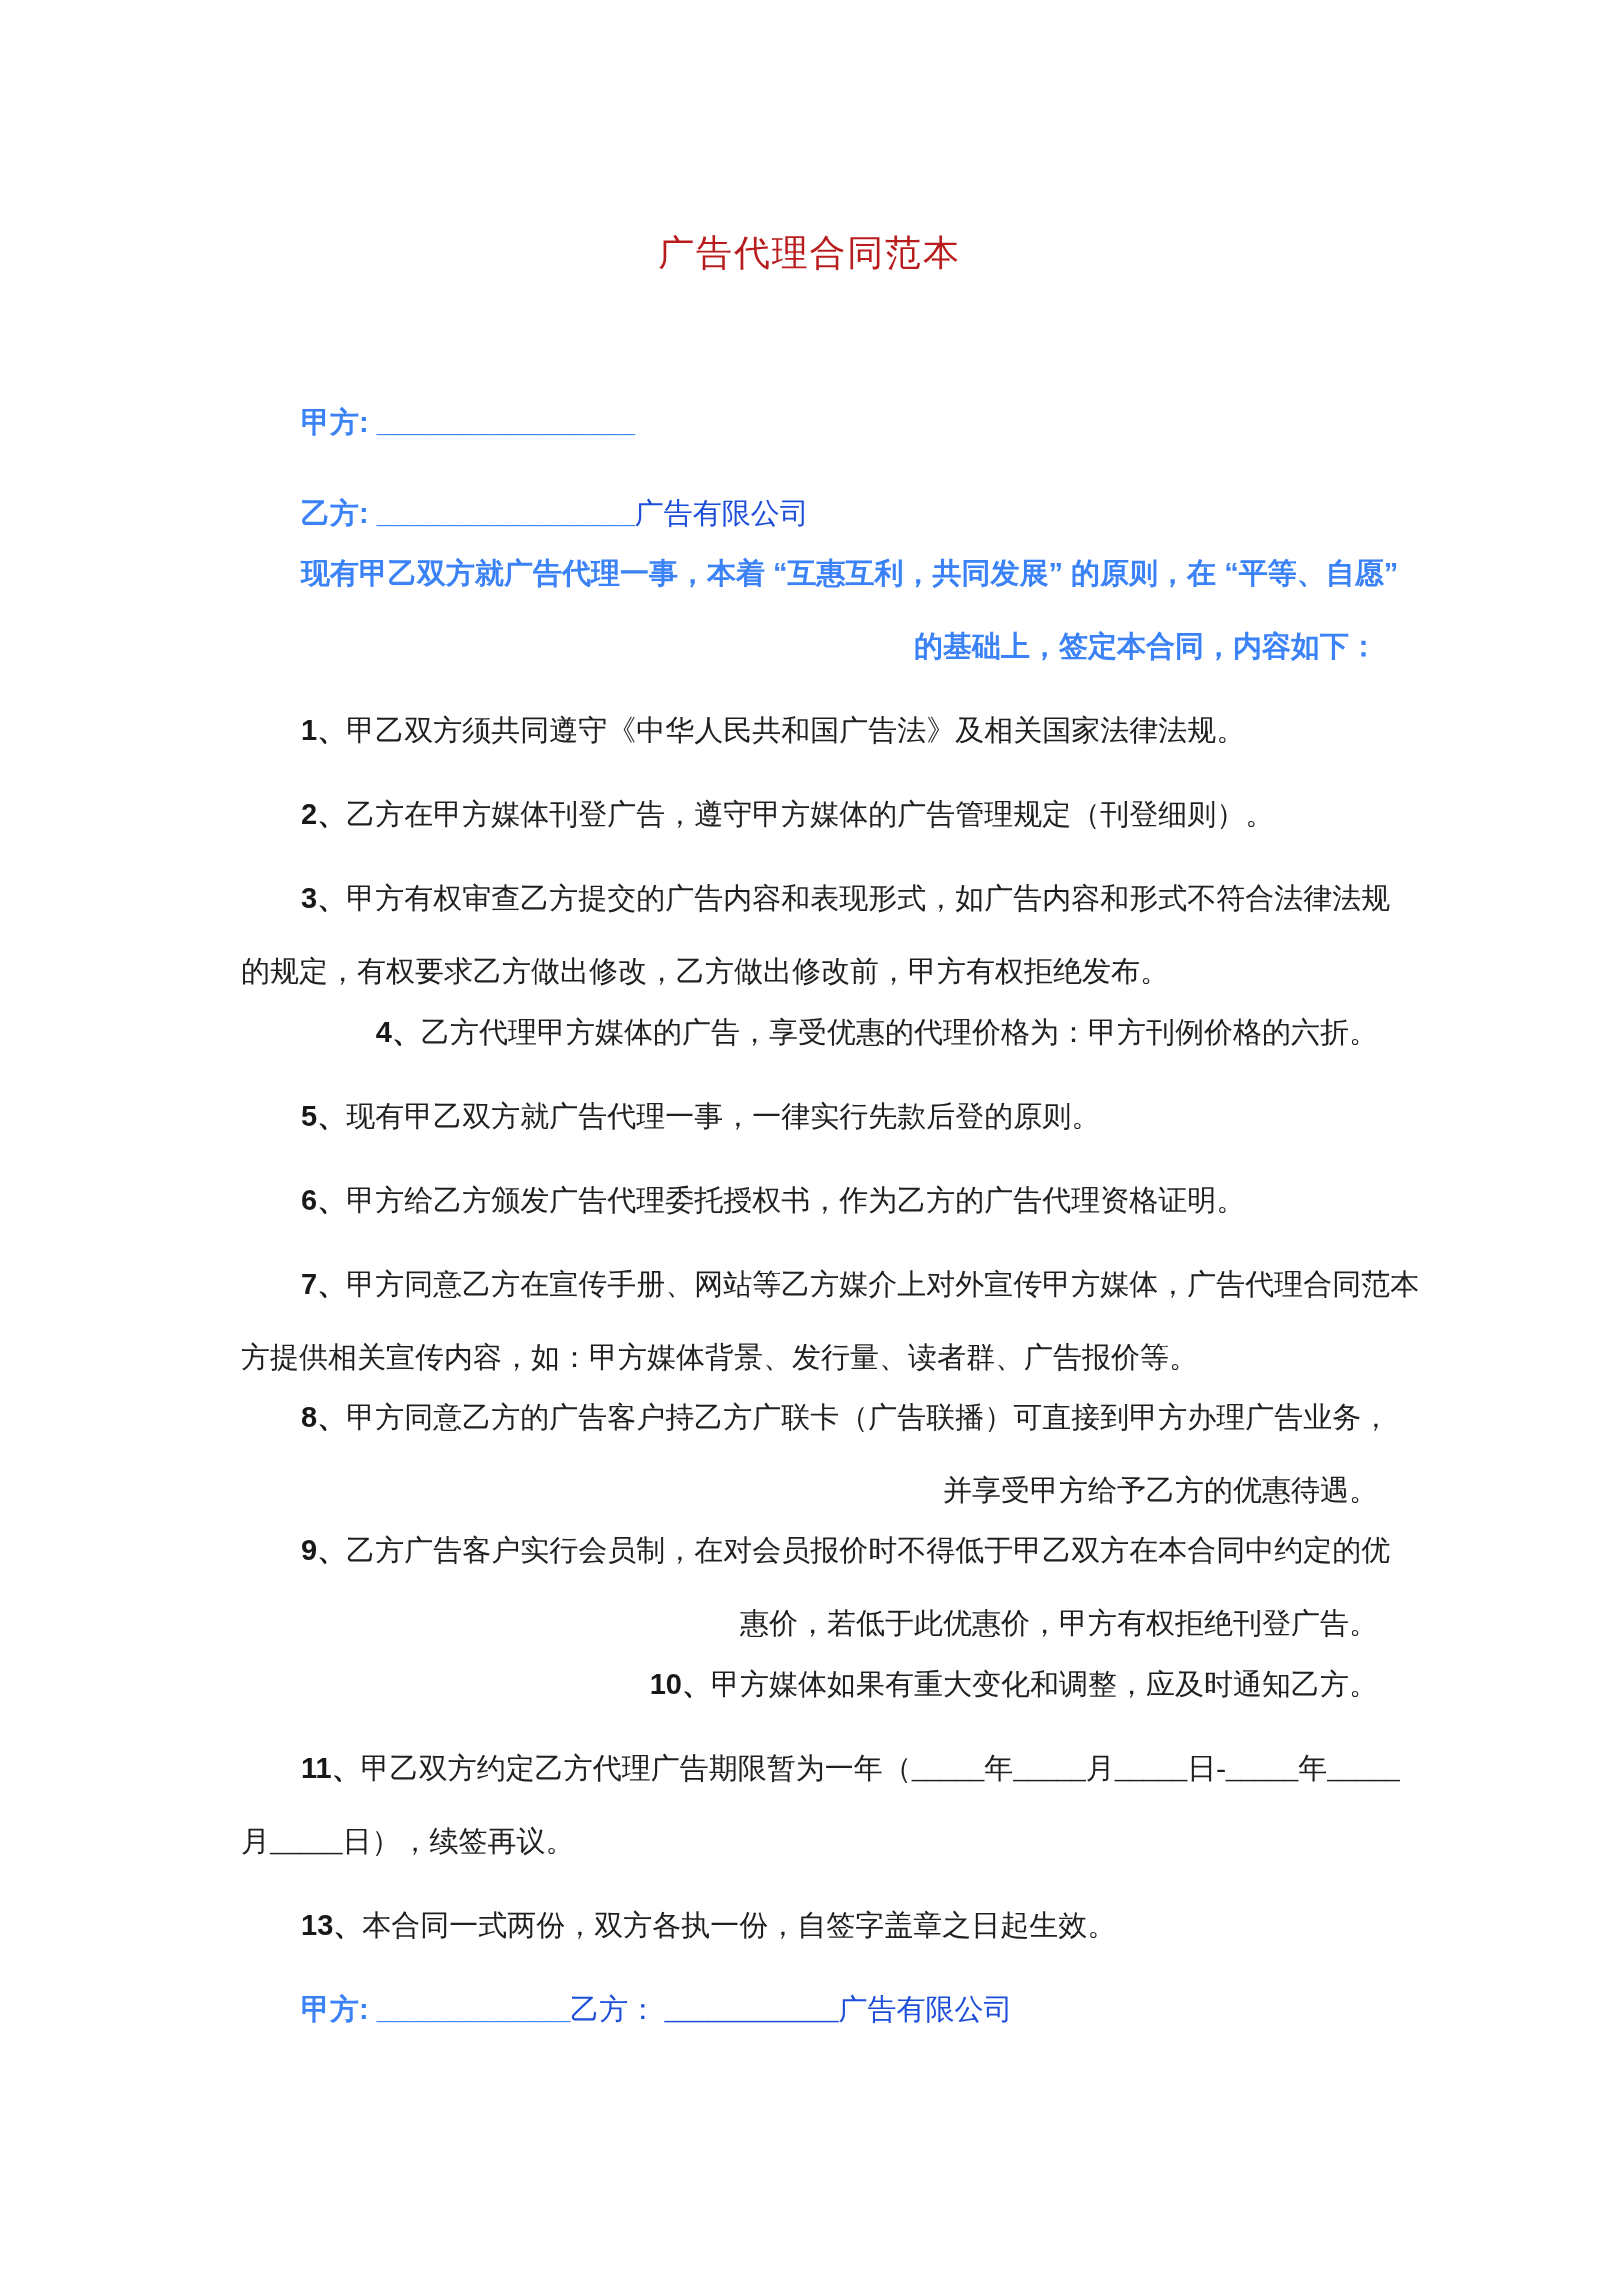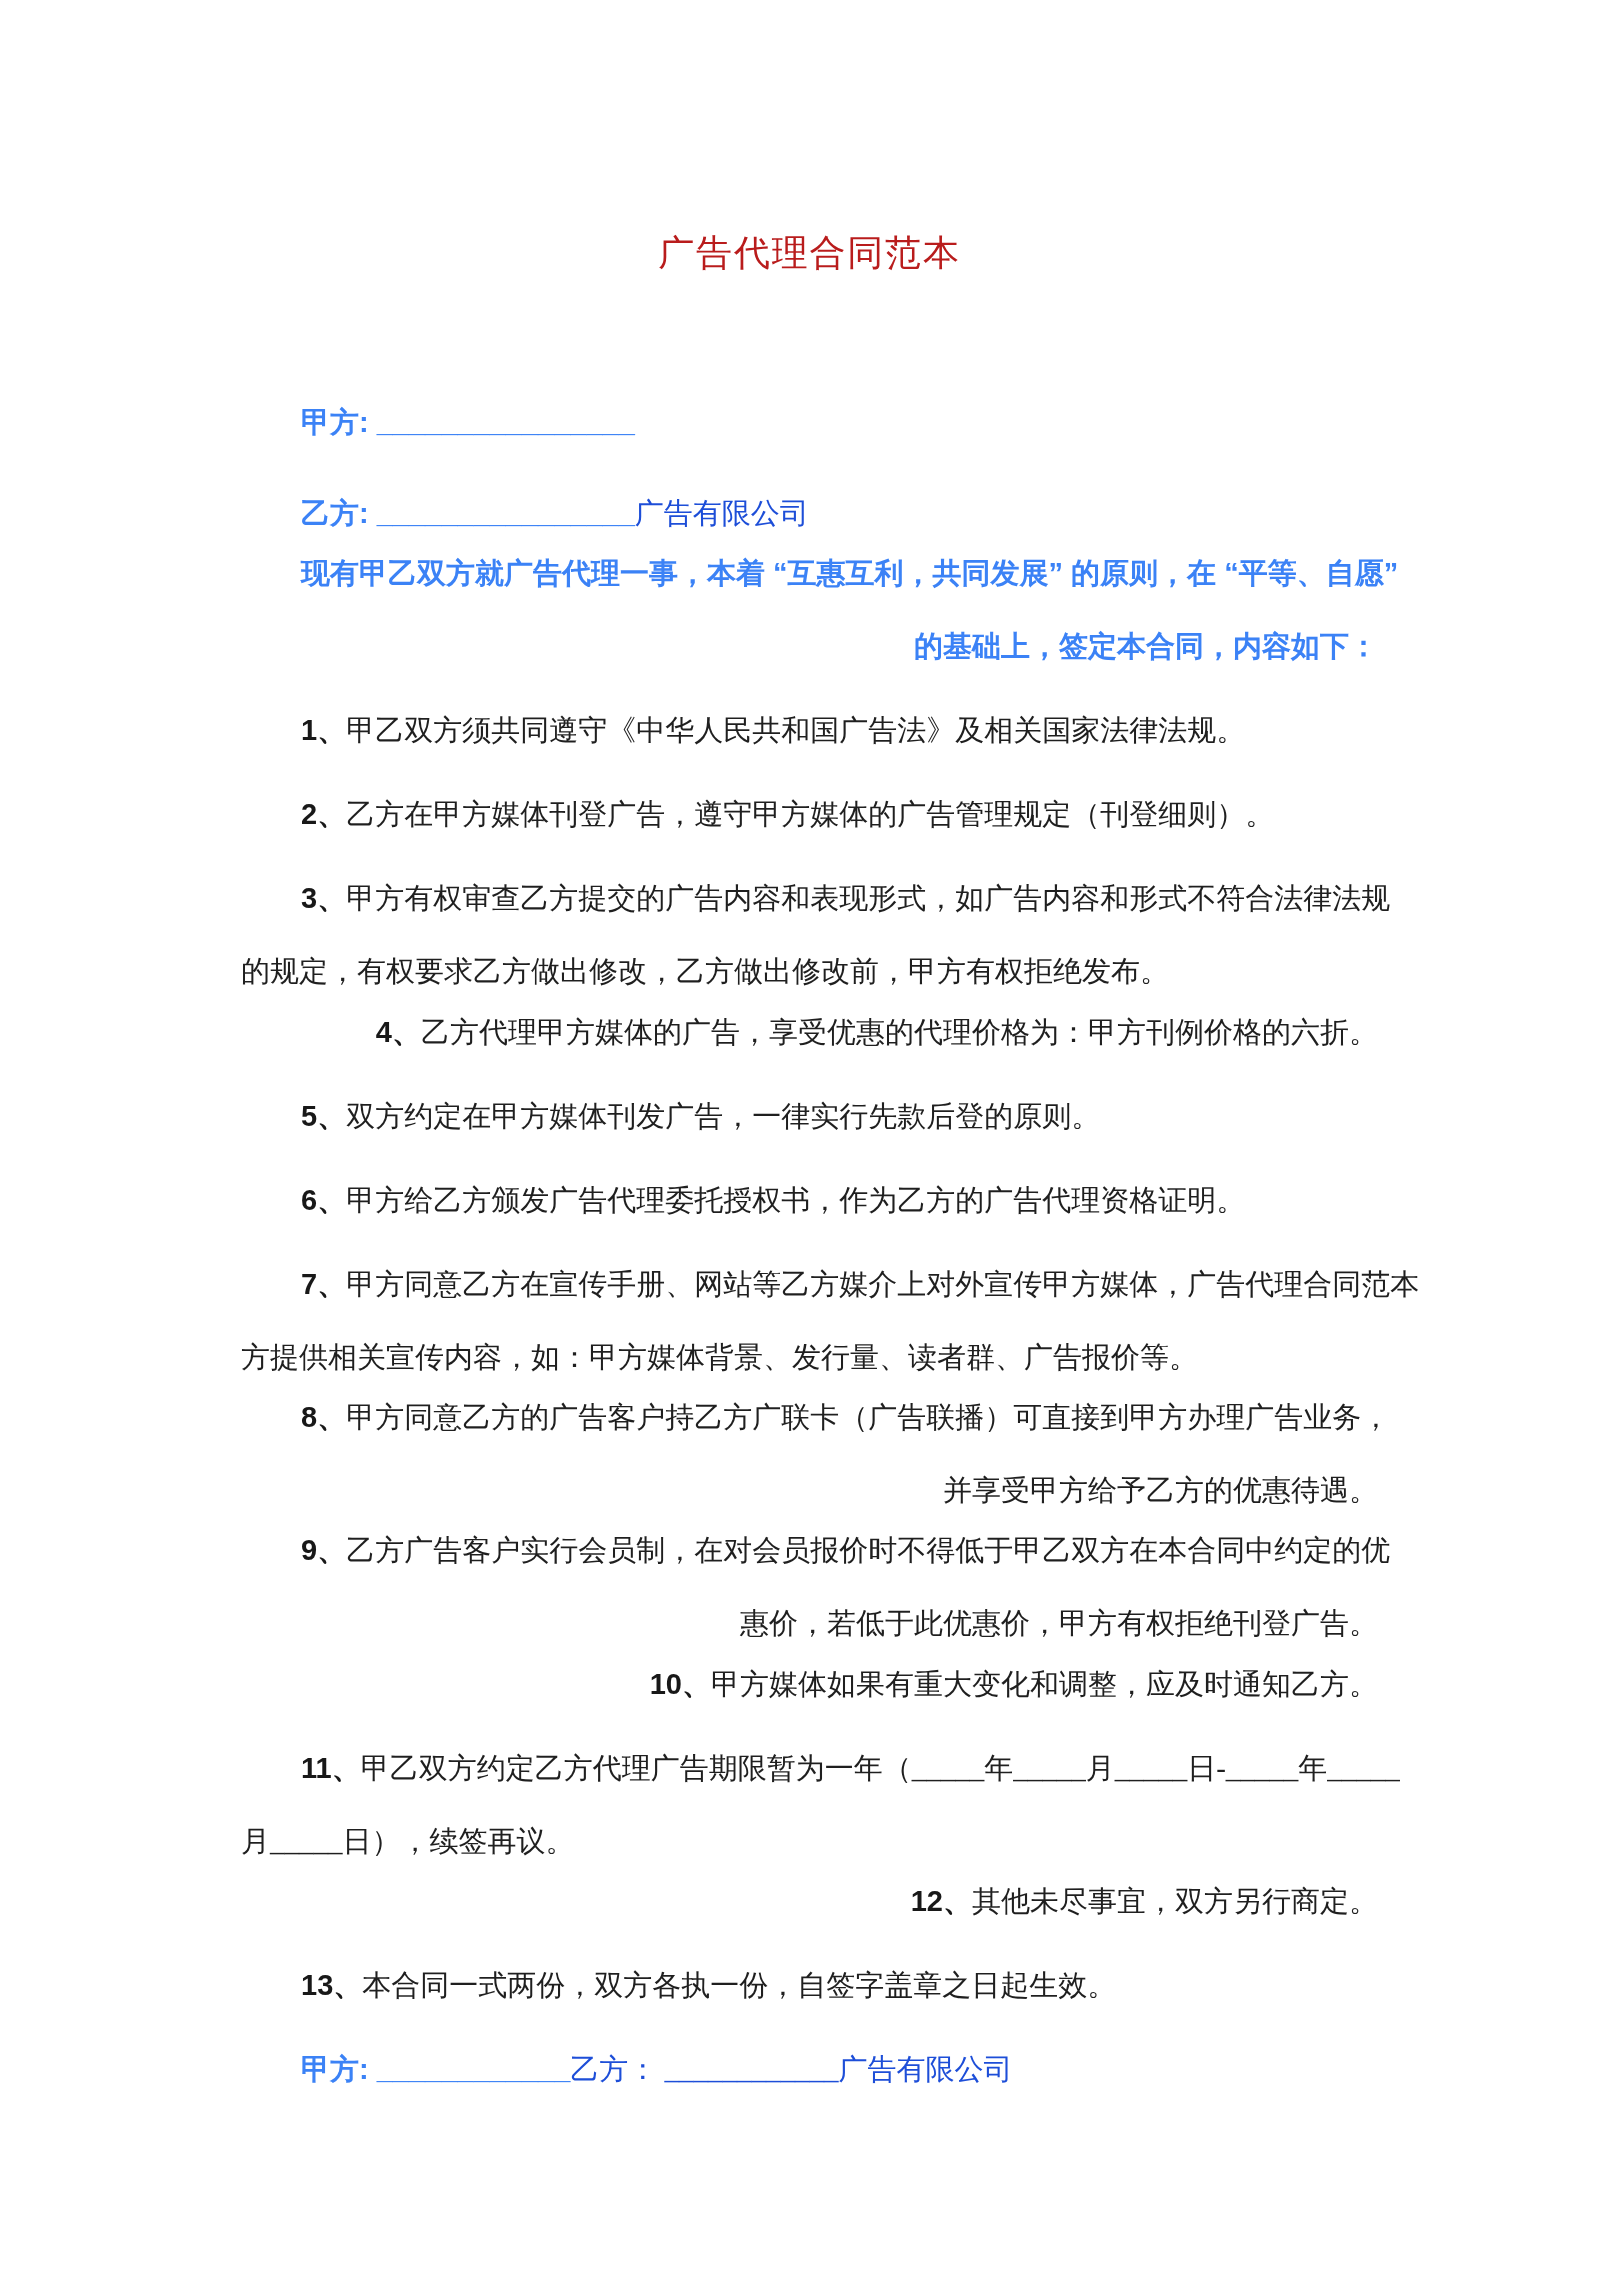--- a/index.html
+++ b/index.html
@@ -107,21 +107,21 @@
   <p class="para">
     <span class="line indent"><span class="num">3、</span><span>甲方有权审查乙方提交的广告内容和表现形式，如广告内容和形式不符合法律法规</span></span>
     <span class="line">的规定，有权要求乙方做出修改，乙方做出修改前，甲方有权拒绝发布。</span>
   </p>
 
   <p class="para tight">
     <span class="line indent"><span class="num">4、</span><span>乙方代理甲方媒体的广告，享受优惠的代理价格为：甲方刊例价格的六折。</span></span>
   </p>
 
   <p class="para">
-    <span class="line indent"><span class="num">5、</span><span>双方约定在甲方媒体刊发广告，一律实行先款后登的原则。</span></span>
+    <span class="line indent"><span class="num">5、</span><span>现有甲乙双方就广告代理一事，一律实行先款后登的原则。</span></span>
   </p>
 
   <p class="para">
     <span class="line indent"><span class="num">6、</span><span>甲方给乙方颁发广告代理委托授权书，作为乙方的广告代理资格证明。</span></span>
   </p>
 
   <p class="para">
     <span class="line indent"><span class="num">7、</span><span>甲方同意乙方在宣传手册、网站等乙方媒介上对外宣传甲方媒体，广告代理合同范本</span></span>
     <span class="line">方提供相关宣传内容，如：甲方媒体背景、发行量、读者群、广告报价等。</span>
   </p>
@@ -138,23 +138,20 @@
 
   <p class="para tight">
     <span class="line indent"><span class="num">10、</span><span>甲方媒体如果有重大变化和调整，应及时通知乙方。</span></span>
   </p>
 
   <p class="para">
     <span class="line indent"><span class="num">11、</span><span>甲乙双方约定乙方代理广告期限暂为一年（_____年_____月_____日-_____年_____</span></span>
     <span class="line">月_____日），续签再议。</span>
   </p>
 
-  <p class="para tight">
-    <span class="line indent"><span class="num">12、</span><span>其他未尽事宜，双方另行商定。</span></span>
-  </p>
 
   <p class="para">
     <span class="line indent"><span class="num">13、</span><span>本合同一式两份，双方各执一份，自签字盖章之日起生效。</span></span>
   </p>
 
   <p class="para">
     <span class="line indent">
       <span class="bold-sans">甲方:</span><span class="bold-sans blank"> ____________</span><span class="serif-run">乙方：</span><span class="serif-run blank"> ____________</span><span class="serif-run">广告有限公司</span>
     </span>
   </p>

